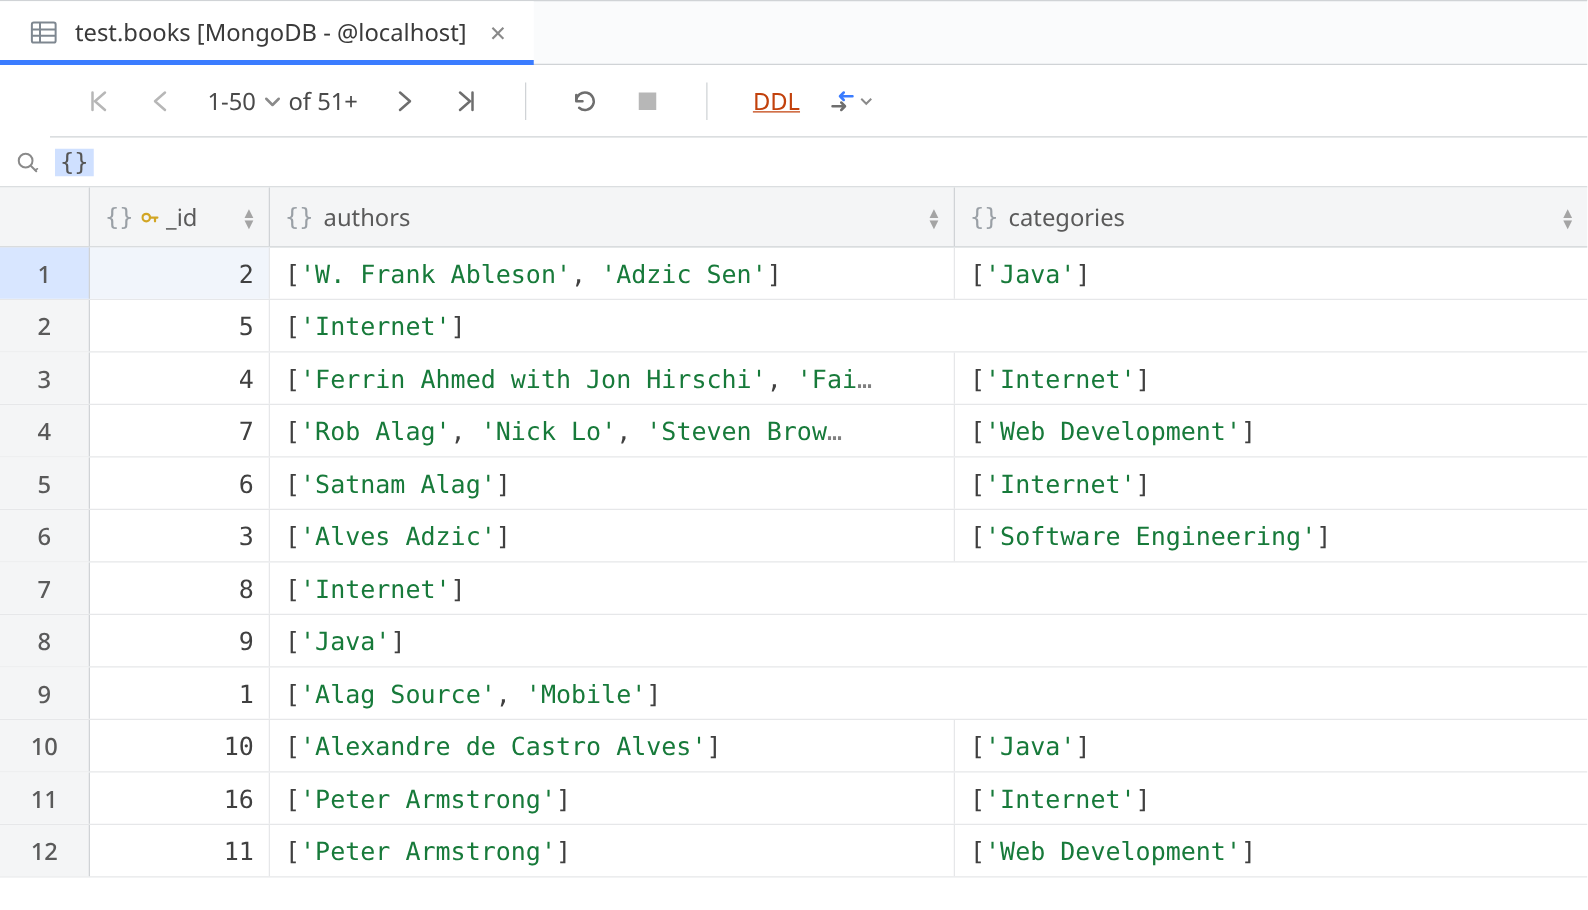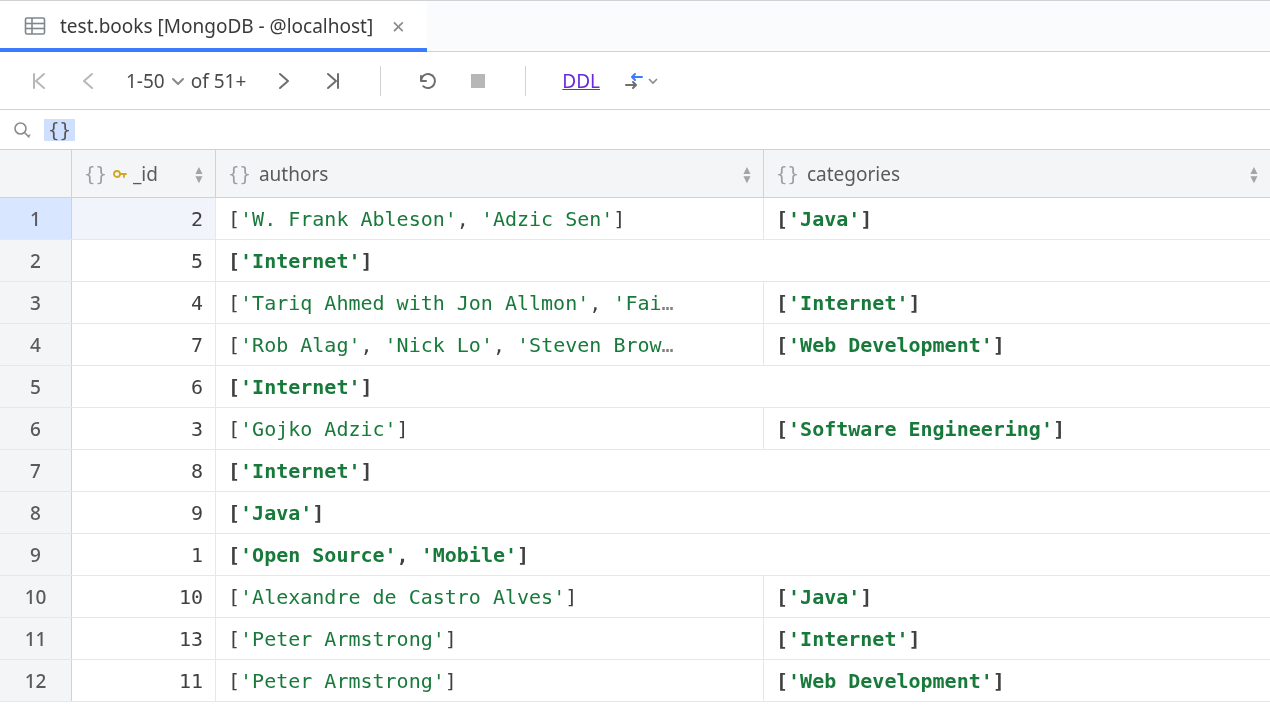--- a/index.html
+++ b/index.html
@@ -42,31 +42,32 @@
   .tab-close { color: #8a8a8a; font-size: 17px; line-height: 1; padding: 4px; }
 
   
   .toolbar {
     height: 58px;
     display: flex;
     align-items: center;
     padding: 0 22px;
     gap: 16px;
     border-bottom: 1px solid #d0d3d6;
+    margin-left: 40px;
   }
   .tb-btn {
     display: flex; align-items: center; justify-content: center;
     height: 38px; min-width: 34px;
     color: #6e6e6e; border-radius: 4px;
   }
   .tb-btn.disabled { color: #b7b7b7; }
   .tb-sep { width: 1px; height: 30px; background: #d0d3d6; margin: 0 14px; }
   .page-range { display: flex; align-items: center; gap: 6px; color: #4a4a4a; padding: 0 4px; }
   .page-range .chev { color: #8a8a8a; }
-  .ddl { color: #6d28d9; padding: 0 6px; text-decoration: underline; }
+  .ddl { color: #c2410c; padding: 0 6px; text-decoration: underline; }
 
   
   .filterbar {
     height: 40px;
     display: flex;
     align-items: center;
     padding: 0 12px;
     gap: 12px;
     border-bottom: 1px solid #d0d3d6;
   }
@@ -121,21 +122,21 @@
     font-weight: 500;
   }
   .cell {
     display: flex; align-items: center;
     padding: 0 12px;
     border-right: 1px solid #e6e7e9;
     overflow: hidden; white-space: nowrap;
     font-family: ui-monospace, Menlo, Consolas, monospace;
     font-size: 20px;
   }
-  .cell:last-child { border-right: none; font-weight: bold; }
+  .cell:last-child { border-right: none; }
   .cell-id { justify-content: flex-end; color: #404040; }
   .punct { color: #404040; }
   .str   { color: #177a3a; }
   .ellip { color: #808080; }
   .trunc-pink {
     background: #ffd6db;
     color: #808080;
     padding: 0 2px;
     margin-left: 2px;
   }
@@ -274,48 +275,51 @@
         <div class="rownum">2</div>
         <div class="cell cell-id">5</div>
         <div class="cell">
           <span><span class="punct">[</span><span class="str">'</span><span class="str">Internet</span><span class="str">'</span><span class="punct">]</span></span>
         </div>
       </div>
       <div class="grid-row">
         <div class="rownum">3</div>
         <div class="cell cell-id">4</div>
         <div class="cell">
-          <span><span class="punct">[</span><span class="str">'</span><span class="str">Tariq Ahmed with Jon Allmon</span><span class="str">'</span><span class="punct">, </span><span class="str">'</span><span class="str">Fai</span><span class="ellip">…</span></span>
+          <span><span class="punct">[</span><span class="str">'</span><span class="str">Ferrin Ahmed with Jon Hirschi</span><span class="str">'</span><span class="punct">, </span><span class="str">'</span><span class="str">Fai</span><span class="ellip">…</span></span>
         </div>
         <div class="cell">
           <span><span class="punct">[</span><span class="str">'</span><span class="str">Internet</span><span class="str">'</span><span class="punct">]</span></span>
         </div>
       </div>
       <div class="grid-row">
         <div class="rownum">4</div>
         <div class="cell cell-id">7</div>
         <div class="cell">
           <span><span class="punct">[</span><span class="str">'</span><span class="str">Rob Alag</span><span class="str">'</span><span class="punct">, </span><span class="str">'</span><span class="str">Nick Lo</span><span class="str">'</span><span class="punct">, </span><span class="str">'</span><span class="str">Steven Brow</span><span class="ellip">…</span></span>
         </div>
         <div class="cell">
           <span><span class="punct">[</span><span class="str">'</span><span class="str">Web Development</span><span class="str">'</span><span class="punct">]</span></span>
         </div>
       </div>
       <div class="grid-row">
         <div class="rownum">5</div>
         <div class="cell cell-id">6</div>
         <div class="cell">
+          <span><span class="punct">[</span><span class="str">'</span><span class="str">Satnam Alag</span><span class="str">'</span><span class="punct">]</span></span>
+        </div>
+        <div class="cell">
           <span><span class="punct">[</span><span class="str">'</span><span class="str">Internet</span><span class="str">'</span><span class="punct">]</span></span>
         </div>
       </div>
       <div class="grid-row">
         <div class="rownum">6</div>
         <div class="cell cell-id">3</div>
         <div class="cell">
-          <span><span class="punct">[</span><span class="str">'</span><span class="str">Gojko Adzic</span><span class="str">'</span><span class="punct">]</span></span>
+          <span><span class="punct">[</span><span class="str">'</span><span class="str">Alves Adzic</span><span class="str">'</span><span class="punct">]</span></span>
         </div>
         <div class="cell">
           <span><span class="punct">[</span><span class="str">'</span><span class="str">Software Engineering</span><span class="str">'</span><span class="punct">]</span></span>
         </div>
       </div>
       <div class="grid-row">
         <div class="rownum">7</div>
         <div class="cell cell-id">8</div>
         <div class="cell">
           <span><span class="punct">[</span><span class="str">'</span><span class="str">Internet</span><span class="str">'</span><span class="punct">]</span></span>
@@ -325,36 +329,36 @@
         <div class="rownum">8</div>
         <div class="cell cell-id">9</div>
         <div class="cell">
           <span><span class="punct">[</span><span class="str">'</span><span class="str">Java</span><span class="str">'</span><span class="punct">]</span></span>
         </div>
       </div>
       <div class="grid-row">
         <div class="rownum">9</div>
         <div class="cell cell-id">1</div>
         <div class="cell">
-          <span><span class="punct">[</span><span class="str">'</span><span class="str">Open Source</span><span class="str">'</span><span class="punct">, </span><span class="str">'</span><span class="str">Mobile</span><span class="str">'</span><span class="punct">]</span></span>
+          <span><span class="punct">[</span><span class="str">'</span><span class="str">Alag Source</span><span class="str">'</span><span class="punct">, </span><span class="str">'</span><span class="str">Mobile</span><span class="str">'</span><span class="punct">]</span></span>
         </div>
       </div>
       <div class="grid-row">
         <div class="rownum">10</div>
         <div class="cell cell-id">10</div>
         <div class="cell">
           <span><span class="punct">[</span><span class="str">'</span><span class="str">Alexandre de Castro Alves</span><span class="str">'</span><span class="punct">]</span></span>
         </div>
         <div class="cell">
           <span><span class="punct">[</span><span class="str">'</span><span class="str">Java</span><span class="str">'</span><span class="punct">]</span></span>
         </div>
       </div>
       <div class="grid-row">
         <div class="rownum">11</div>
-        <div class="cell cell-id">13</div>
+        <div class="cell cell-id">16</div>
         <div class="cell">
           <span><span class="punct">[</span><span class="str">'</span><span class="str">Peter Armstrong</span><span class="str">'</span><span class="punct">]</span></span>
         </div>
         <div class="cell">
           <span><span class="punct">[</span><span class="str">'</span><span class="str">Internet</span><span class="str">'</span><span class="punct">]</span></span>
         </div>
       </div>
       <div class="grid-row">
         <div class="rownum">12</div>
         <div class="cell cell-id">11</div>

